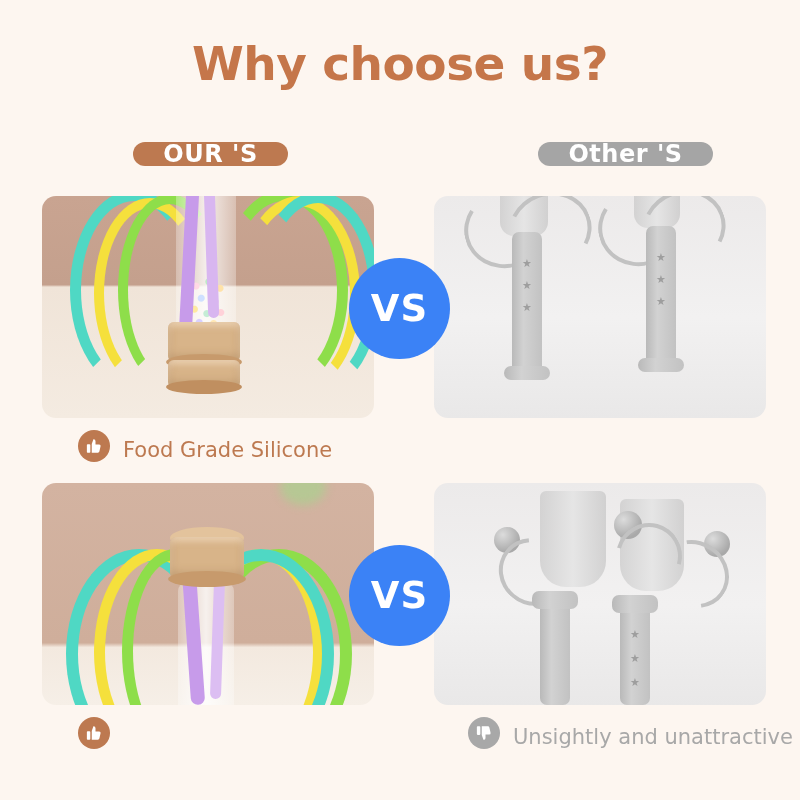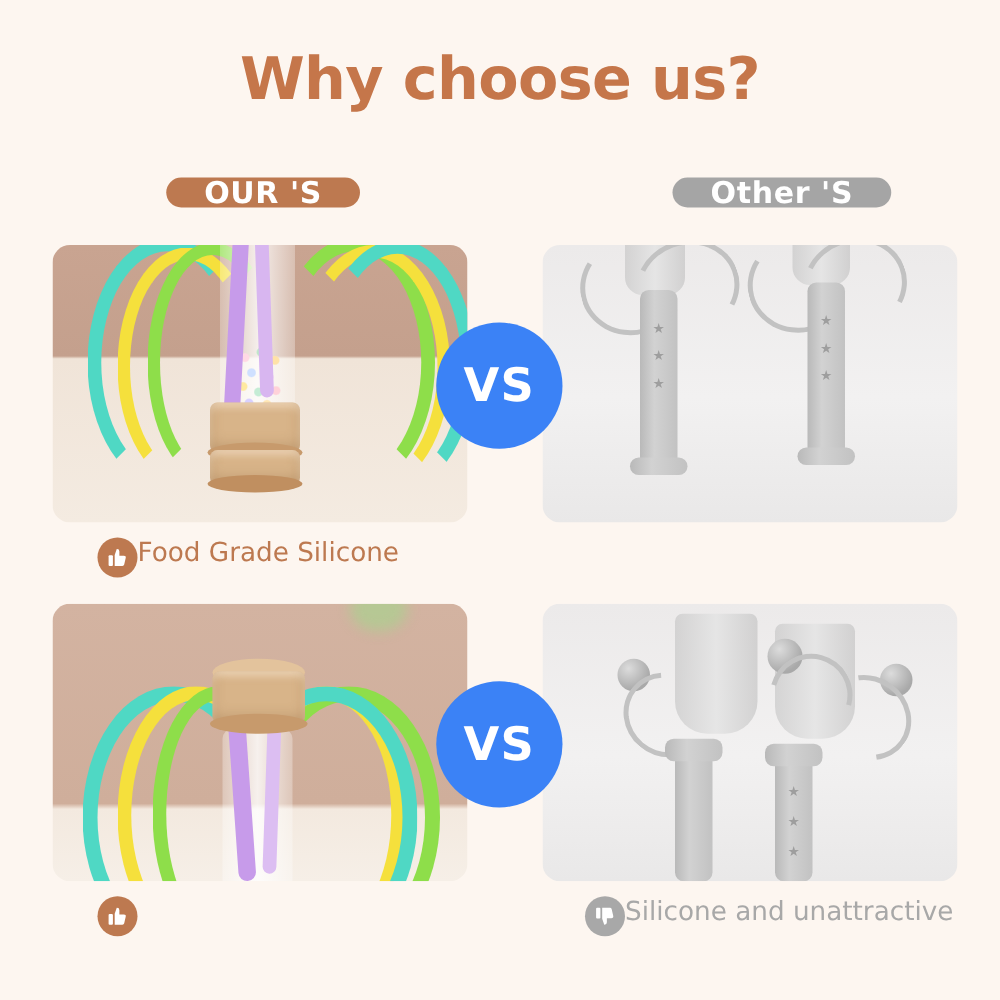--- a/index.html
+++ b/index.html
@@ -185,21 +185,22 @@
     font-family: "DejaVu Sans", sans-serif;
     letter-spacing: 1px;
     z-index: 5;
   }
 
   
   .caption {
     position: absolute;
     top: 234px;
     display: flex;
-    align-items: flex-start;
+    align-items: flex-end;
+    gap: 13px;
   }
   .caption-left  { left: 78px; }
   .caption-right { left: 468px; }
 
   .cap-icon {
     width: 32px;
     height: 32px;
     border-radius: 50%;
     display: flex;
     align-items: center;
@@ -343,15 +344,15 @@
     </span>
   </div>
 
   <div class="caption caption-right">
     <span class="cap-icon icon-bad">
       <svg width="18" height="18" viewBox="0 0 24 24" fill="#ffffff">
         <path d="M9 3h8.2a2 2 0 0 1 1.95 1.55l1.6 7A2 2 0 0 1 18.8 14H14v4.5A2.5 2.5 0 0 1 11.5 21h-.3L9 14.6V3z"></path>
         <rect x="2.5" y="3" width="4.6" height="11.5" rx="1.1"></rect>
       </svg>
     </span>
-    <span class="cap-text cap-text-bad">Silicone and unattractive</span>
+    <span class="cap-text cap-text-bad">Unsightly and unattractive</span>
   </div>
 </div>
 
 </body></html>

